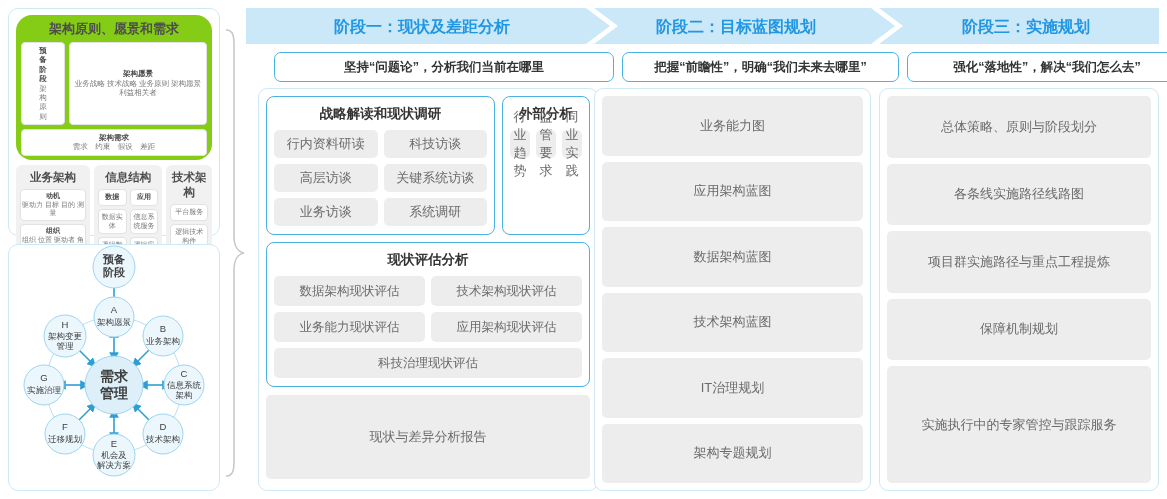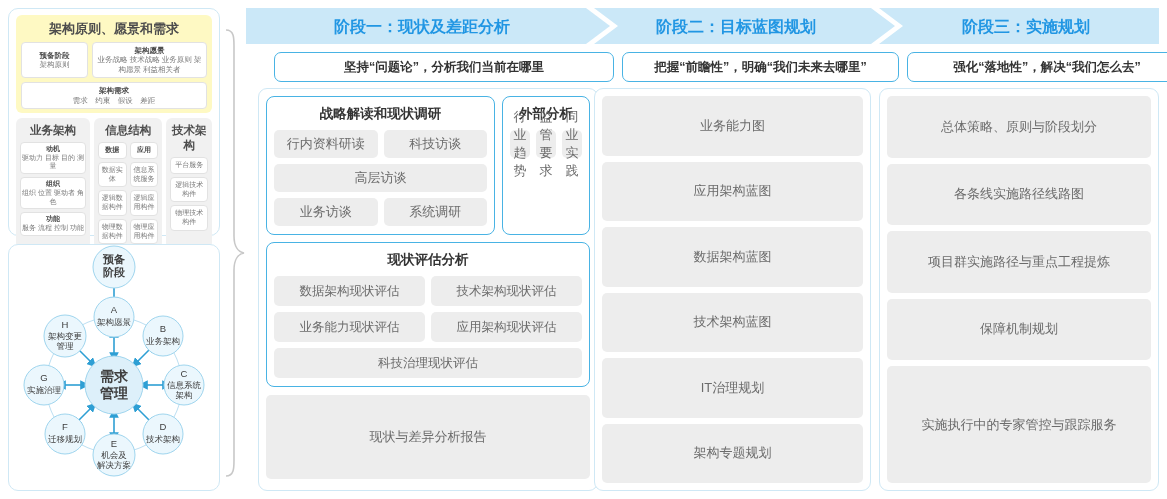--- a/index.html
+++ b/index.html
@@ -22,24 +22,24 @@
 
   .cell{
     background:#fff;border:1px solid #e2e2e2;border-radius:4px;
     box-sizing:border-box;display:flex;flex-direction:column;
     align-items:center;justify-content:center;text-align:center;
     color:#7a7a7a;line-height:1.25;
   }
   .cell b{color:#4d4d4d;font-weight:bold;display:block;}
 
   
-  .b1{background:#fef9c3;border-radius:6px;padding:4px 5px;}
+  .b1{background:#84cc16;border-radius:16px;padding:4px 5px;}
   .b1 .hd{font-size:13px;font-weight:bold;color:#4d4d4d;text-align:center;margin:1px 0 4px;}
   .vision-row{display:flex;gap:4px;}
-  .prep{width:67px;font-size:7.5px;padding:3px 17px;}
+  .prep{width:44px;font-size:7.5px;padding:3px 17px;}
   .vision{flex:1;font-size:7.5px;padding:3px 2px;}
   .req{margin-top:4px;font-size:7.5px;padding:3px 2px;}
 
   
   .b2{display:flex;gap:4px;margin-top:5px;}
   .arch-col{background:#f1f1f1;border-radius:6px;padding:4px 4px 5px;box-sizing:border-box;}
   .arch-col .hd{font-size:11.5px;font-weight:bold;color:#4d4d4d;text-align:center;margin:1px 0 4px;}
   .col-biz{width:78px;}
   .col-info{width:72px;}
   .col-tech{width:48px;}
@@ -301,20 +301,21 @@
         <div class="p1-top">
           <div class="inner-card p1-left">
             <div class="inner-title">战略解读和现状调研</div>
             <div class="grid2">
               <div class="r">
                 <div class="chip">行内资料研读</div>
                 <div class="chip">科技访谈</div>
               </div>
               <div class="r">
                 <div class="chip">高层访谈</div>
+                <div class="chip">关键系统访谈</div>
               </div>
               <div class="r">
                 <div class="chip">业务访谈</div>
                 <div class="chip">系统调研</div>
               </div>
             </div>
           </div>
 
           <div class="inner-card p1-right">
             <div class="inner-title">外部分析</div>

